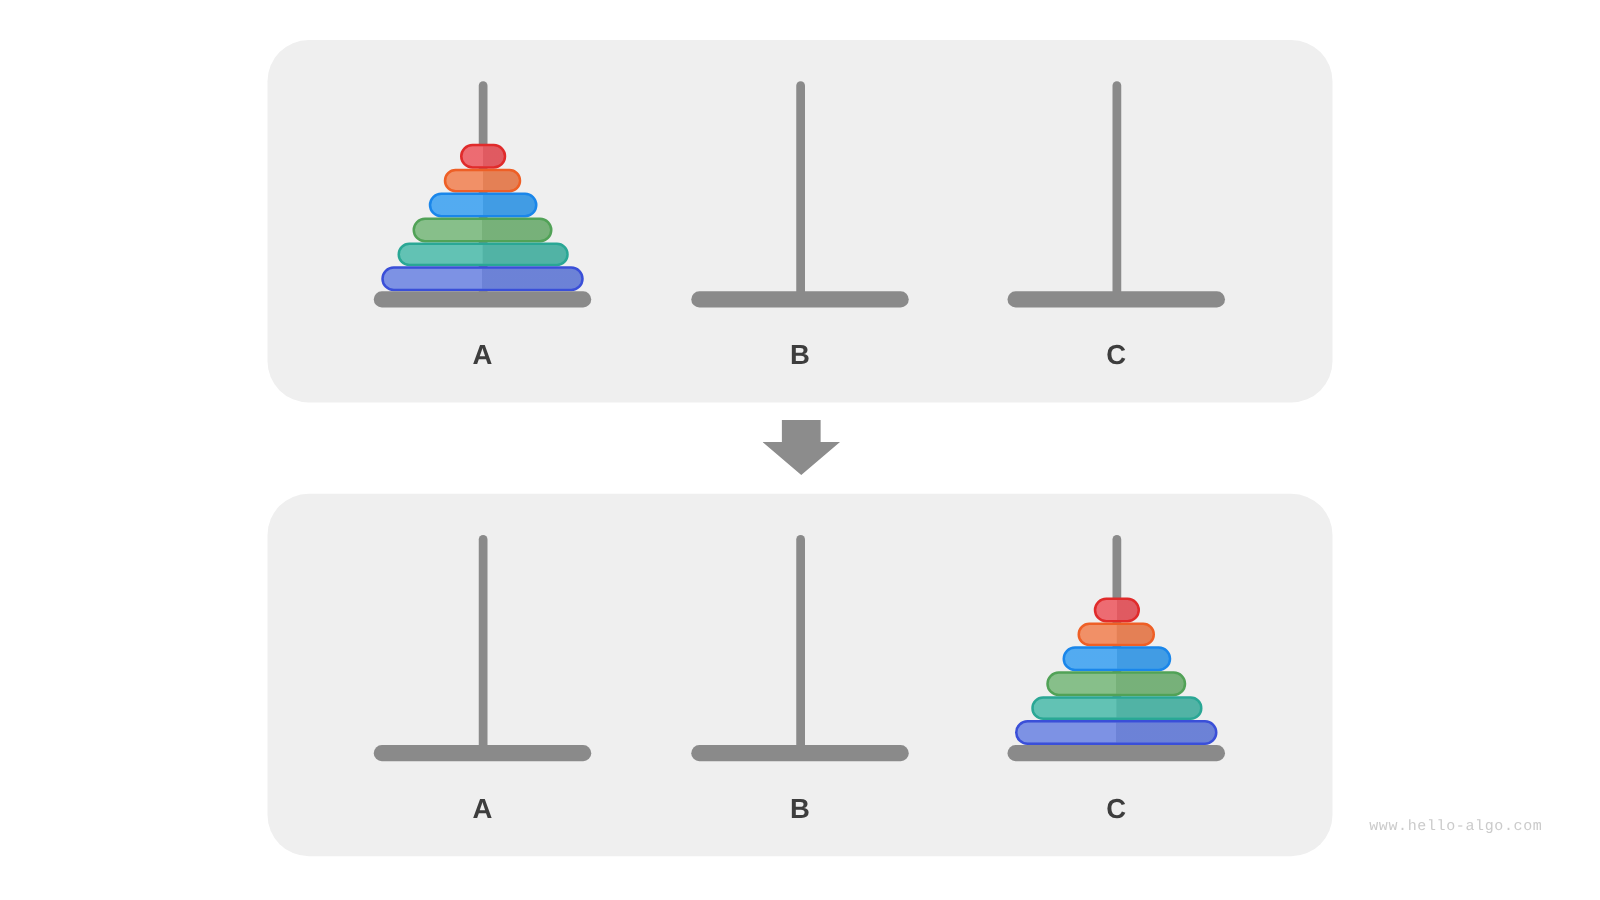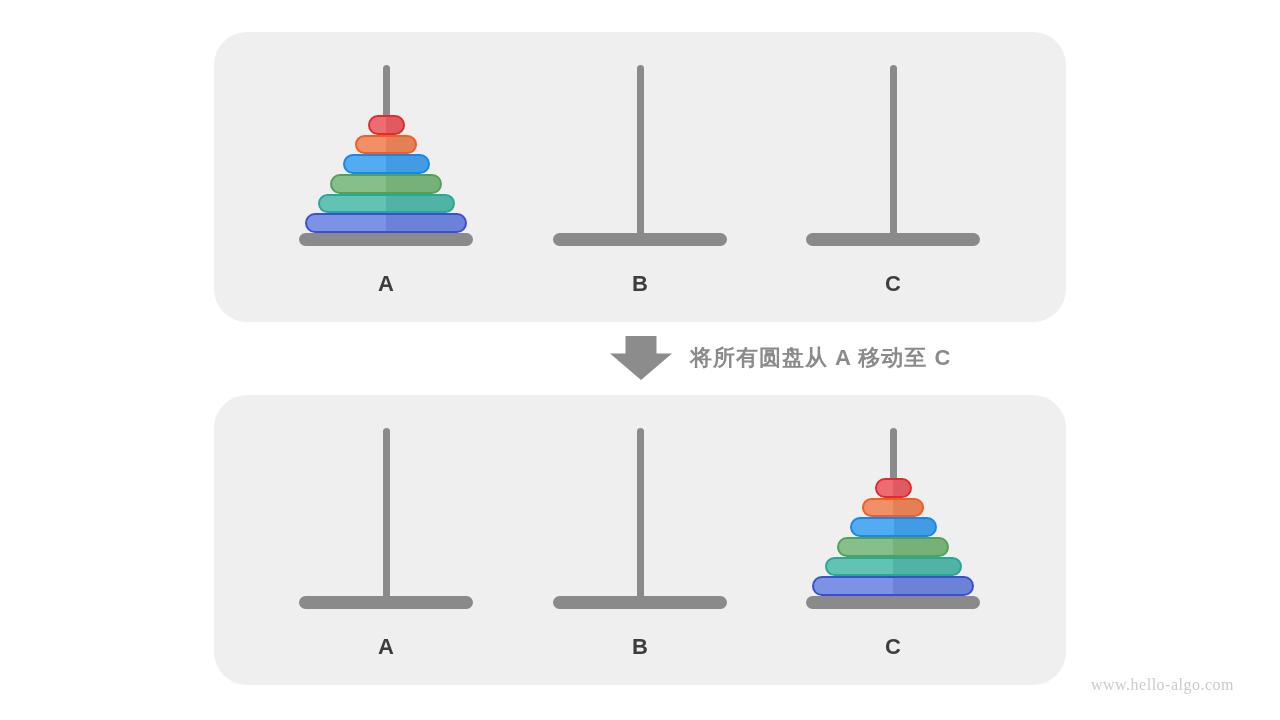--- a/index.html
+++ b/index.html
@@ -95,24 +95,24 @@
   }
   .caption {
     font-size: 22px;
     font-weight: bold;
     letter-spacing: 1px;
     white-space: nowrap;
     color: var(--caption-color, #8b8b8b);
   }
   .watermark {
     position: absolute;
-    top: 676px;
+    top: 654px;
     right: 46px;
-    font-family: Liberation Serif, serif;
-    font-size: 16px;
+    font-family: Liberation Mono, monospace;
+    font-size: 12px;
     letter-spacing: 0.5px;
     color: var(--watermark-color, #cbcbcb);
   }
 </style>
 </head>
 <body>
 
 <div>
 
   <section class="panel panel-before">
@@ -138,21 +138,20 @@
       <div class="peg" style="left: 591px;">
         <div class="pole"></div>
         <div class="disks"></div>
         <div class="base"></div>
         <div class="peg-label">C</div>
       </div>
     </section>
 
   <div class="transition">
     <div class="arrow-down"></div>
-    <div class="caption">将所有圆盘从 A 移动至 C</div>
   </div>
 
   <section class="panel panel-after">
       <div class="peg" style="left: 84px;">
         <div class="pole"></div>
         <div class="disks"></div>
         <div class="base"></div>
         <div class="peg-label">A</div>
       </div>
       <div class="peg" style="left: 338px;">

